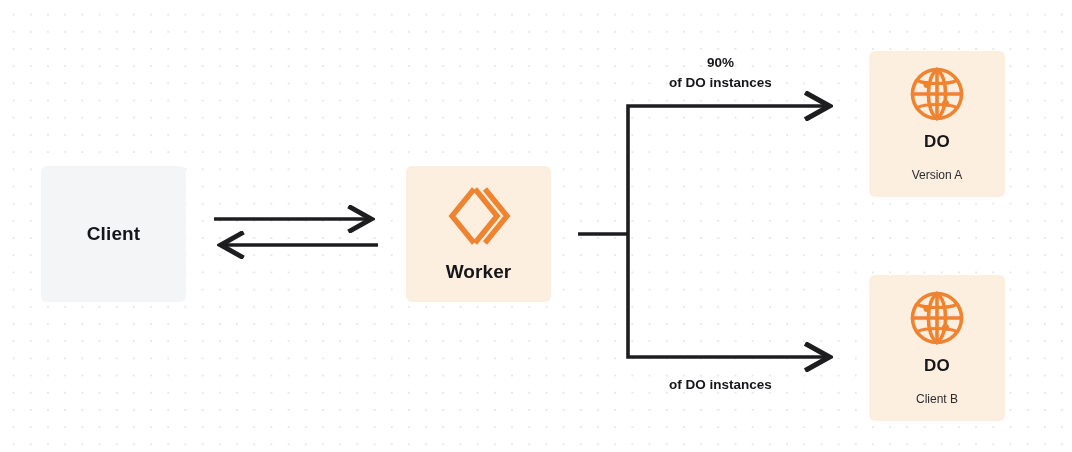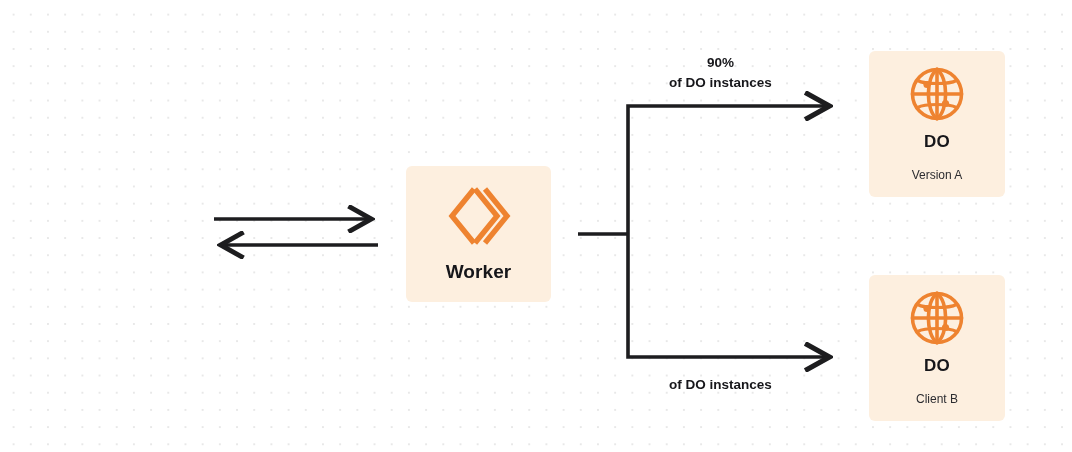--- a/index.html
+++ b/index.html
@@ -151,20 +151,23 @@
 
   <div class="edge-label" id="label-90">
     <div>90%</div>
     <div>of DO instances</div>
   </div>
 
   <div class="edge-label" id="label-10">
     <div>of DO instances</div>
   </div>
 
+  <div class="node" id="client-node">
+    <span class="node-title">Client</span>
+  </div>
 
   <div class="node" id="worker-node">
     <span class="icon-wrap">
       <svg width="64" height="62" viewBox="0 0 64 62" aria-hidden="true">
 
         <path d="M 27 4 L 5 31 L 27 58" fill="none" stroke="#ee8330" stroke-width="5.4" stroke-linecap="butt" stroke-linejoin="miter"></path>
 
         <path d="M 28 4 L 50 31 L 28 58" fill="none" stroke="#ee8330" stroke-width="5.4" stroke-linecap="butt" stroke-linejoin="miter"></path>
 
         <path d="M 38 4 L 60 31 L 38 58" fill="none" stroke="#ee8330" stroke-width="5.4" stroke-linecap="butt" stroke-linejoin="miter"></path>

